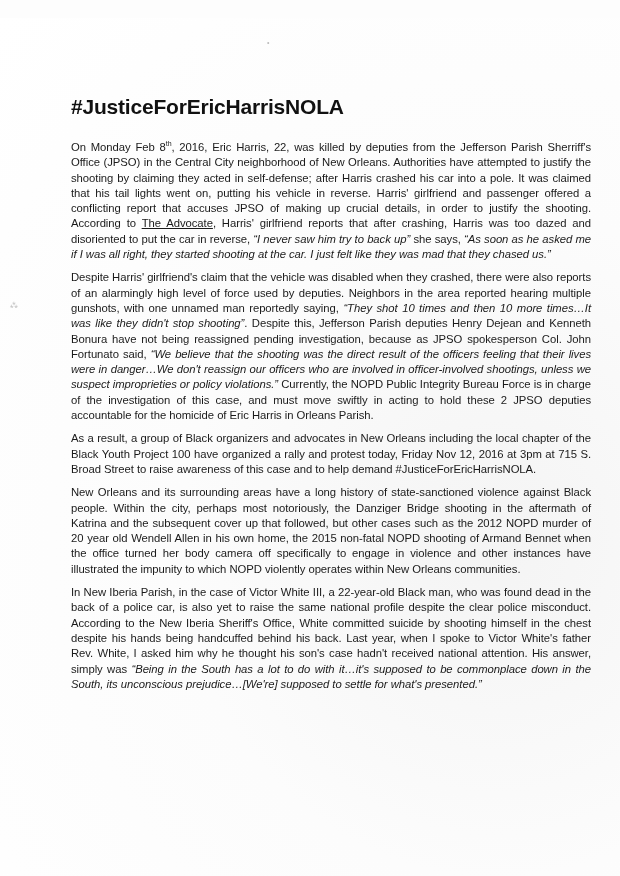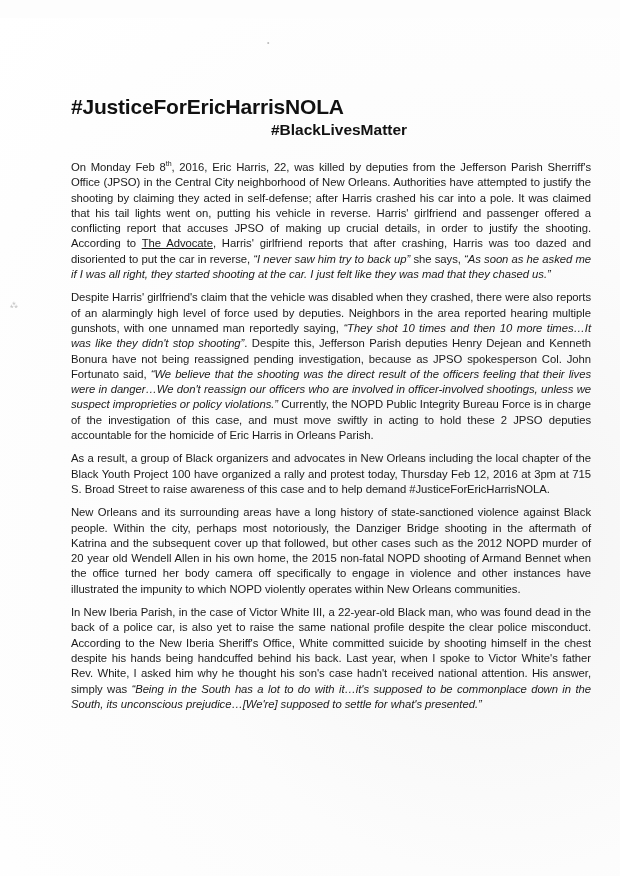--- a/index.html
+++ b/index.html
@@ -38,26 +38,25 @@
 </style>
 </head>
 <body>
 
 <div class="page">
   <span class="speck" style="left:267px;top:21px;">•</span>
   <span class="speck" style="left:10px;top:283px;">⁂</span>
 
   <div class="content">
     <h1 class="title">#JusticeForEricHarrisNOLA</h1>
-    <h2 class="subtitle">#BlackLivesMatter</h2>
 
     <p class="para first"><span>On Monday Feb 8</span><sup>th</sup><span>, 2016, Eric Harris, 22, was killed by deputies from the Jefferson Parish Sherriff's Office (JPSO) in the Central City neighborhood of New Orleans. Authorities have attempted to justify the shooting by claiming they acted in self-defense; after Harris crashed his car into a pole. It was claimed that his tail lights went on, putting his vehicle in reverse. Harris' girlfriend and passenger offered a conflicting report that accuses JPSO of making up crucial details, in order to justify the shooting. According to </span><u>The Advocate</u><span>, Harris' girlfriend reports that after crashing, Harris was too dazed and disoriented to put the car in reverse, </span><i>“I never saw him try to back up”</i><span> she says, </span><i>“As soon as he asked me if I was all right, they started shooting at the car. I just felt like they was mad that they chased us.”</i></p>
 
     <p class="para"><span>Despite Harris' girlfriend's claim that the vehicle was disabled when they crashed, there were also reports of an alarmingly high level of force used by deputies. Neighbors in the area reported hearing multiple gunshots, with one unnamed man reportedly saying, </span><i>“They shot 10 times and then 10 more times…It was like they didn't stop shooting”</i><span>. Despite this, Jefferson Parish deputies Henry Dejean and Kenneth Bonura have not being reassigned pending investigation, because as JPSO spokesperson Col. John Fortunato said, </span><i>“We believe that the shooting was the direct result of the officers feeling that their lives were in danger…We don't reassign our officers who are involved in officer-involved shootings, unless we suspect improprieties or policy violations.”</i><span> Currently, the NOPD Public Integrity Bureau Force is in charge of the investigation of this case, and must move swiftly in acting to hold these 2 JPSO deputies accountable for the homicide of Eric Harris in Orleans Parish.</span></p>
 
-    <p class="para">As a result, a group of Black organizers and advocates in New Orleans including the local chapter of the Black Youth Project 100 have organized a rally and protest today, Thursday Feb 12, 2016 at 3pm at 715 S. Broad Street to raise awareness of this case and to help demand #JusticeForEricHarrisNOLA.</p>
+    <p class="para">As a result, a group of Black organizers and advocates in New Orleans including the local chapter of the Black Youth Project 100 have organized a rally and protest today, Friday Nov 12, 2016 at 3pm at 715 S. Broad Street to raise awareness of this case and to help demand #JusticeForEricHarrisNOLA.</p>
 
     <p class="para">New Orleans and its surrounding areas have a long history of state-sanctioned violence against Black people. Within the city, perhaps most notoriously, the Danziger Bridge shooting in the aftermath of Katrina and the subsequent cover up that followed, but other cases such as the 2012 NOPD murder of 20 year old Wendell Allen in his own home, the 2015 non-fatal NOPD shooting of Armand Bennet when the office turned her body camera off specifically to engage in violence and other instances have illustrated the impunity to which NOPD violently operates within New Orleans communities.</p>
 
     <p class="para"><span>In New Iberia Parish, in the case of Victor White III, a 22-year-old Black man, who was found dead in the back of a police car, is also yet to raise the same national profile despite the clear police misconduct. According to the New Iberia Sheriff's Office, White committed suicide by shooting himself in the chest despite his hands being handcuffed behind his back. Last year, when I spoke to Victor White's father Rev. White, I asked him why he thought his son's case hadn't received national attention. His answer, simply was </span><i>“Being in the South has a lot to do with it…it's supposed to be commonplace down in the South, its unconscious prejudice…[We're] supposed to settle for what's presented.”</i></p>
 
   </div>
 </div>
 
 </body></html>

